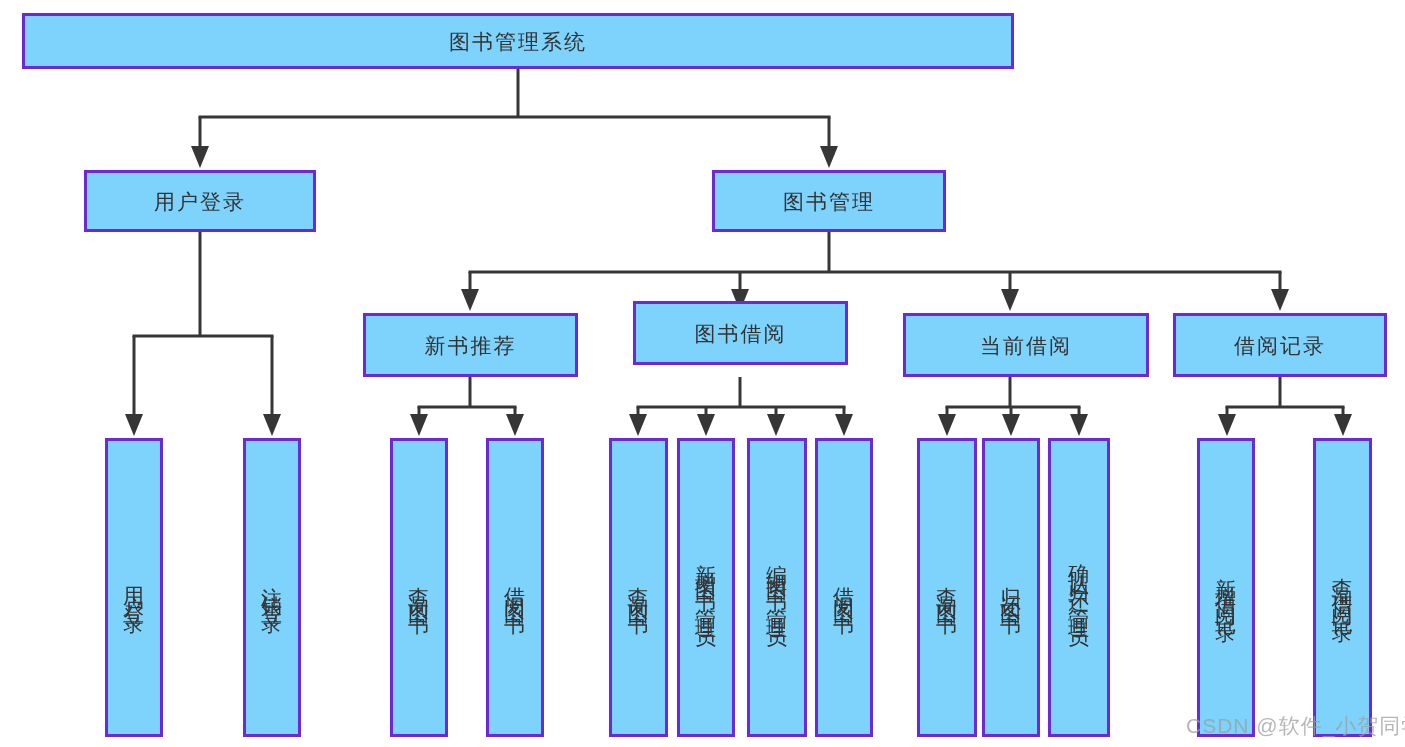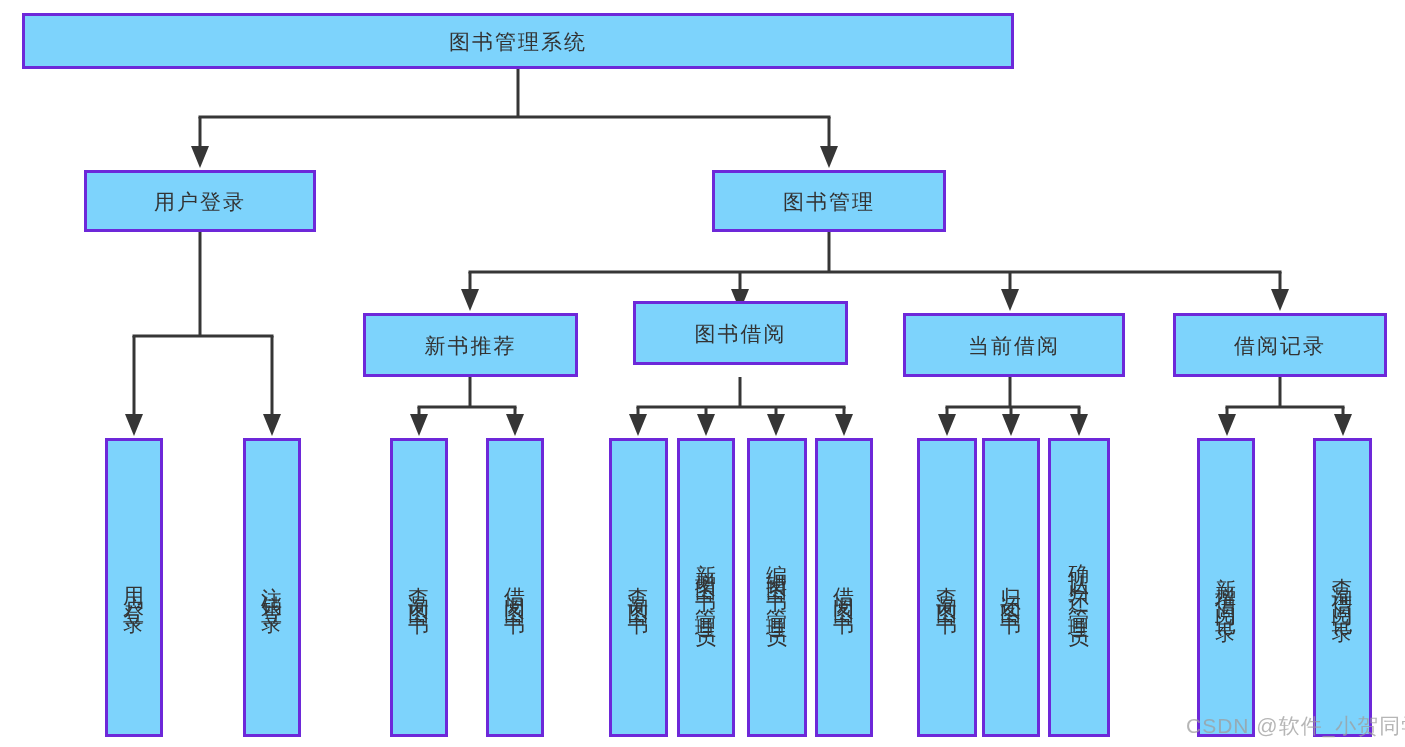--- a/index.html
+++ b/index.html
@@ -138,21 +138,21 @@
   <div class="node hbox" style="left:712px; top:170px; width:234px; height:62px;">
     <span>图书管理</span>
   </div>
 
   <div class="node hbox" style="left:363px; top:313px; width:215px; height:64px;">
     <span>新书推荐</span>
   </div>
   <div class="node hbox" style="left:633px; top:301px; width:215px; height:64px;">
     <span>图书借阅</span>
   </div>
-  <div class="node hbox" style="left:903px; top:313px; width:222px; height:64px;">
+  <div class="node hbox" style="left:903px; top:313px; width:246px; height:64px;">
     <span>当前借阅</span>
   </div>
   <div class="node hbox" style="left:1173px; top:313px; width:214px; height:64px;">
     <span>借阅记录</span>
   </div>
 
   <div class="node vbox" style="left:105px; top:438px; width:58px; height:299px;">
     <span class="vtext">用户登录</span>
   </div>
   <div class="node vbox" style="left:243px; top:438px; width:58px; height:299px;">

